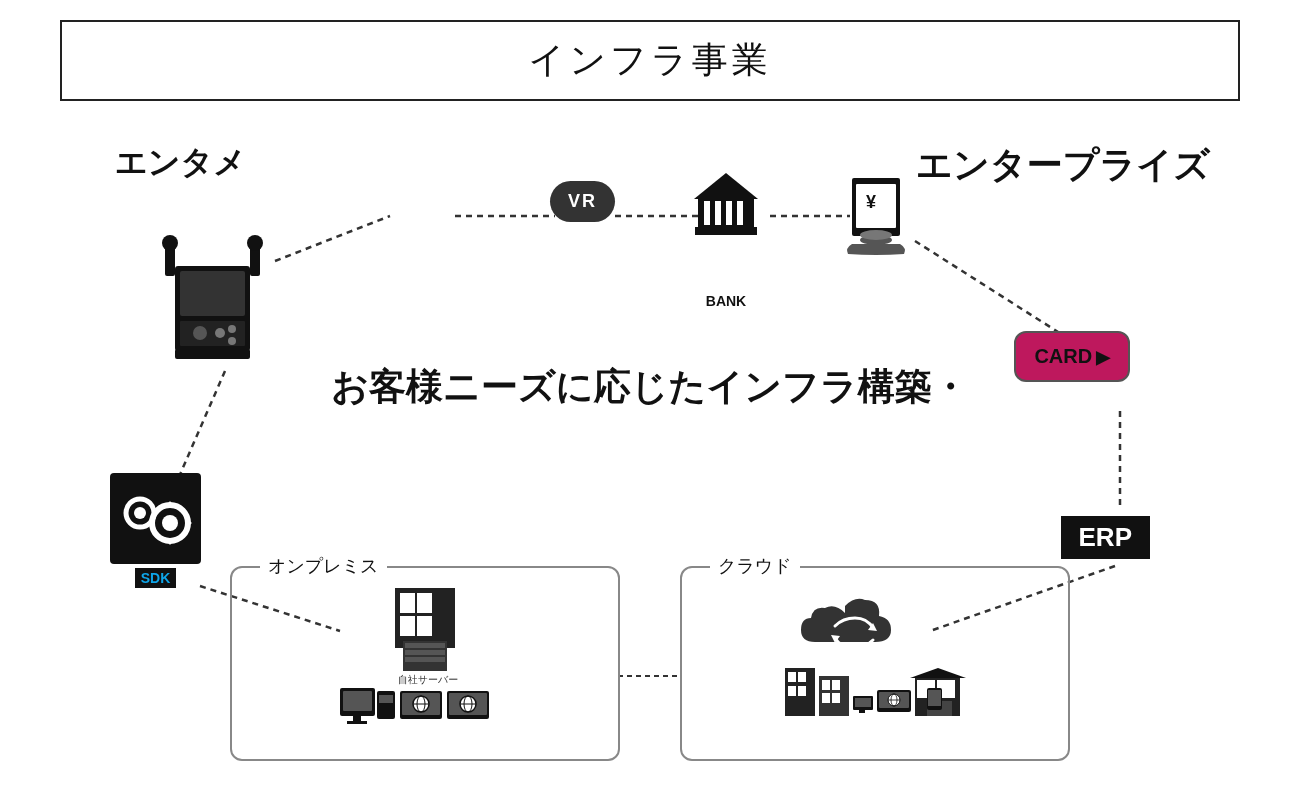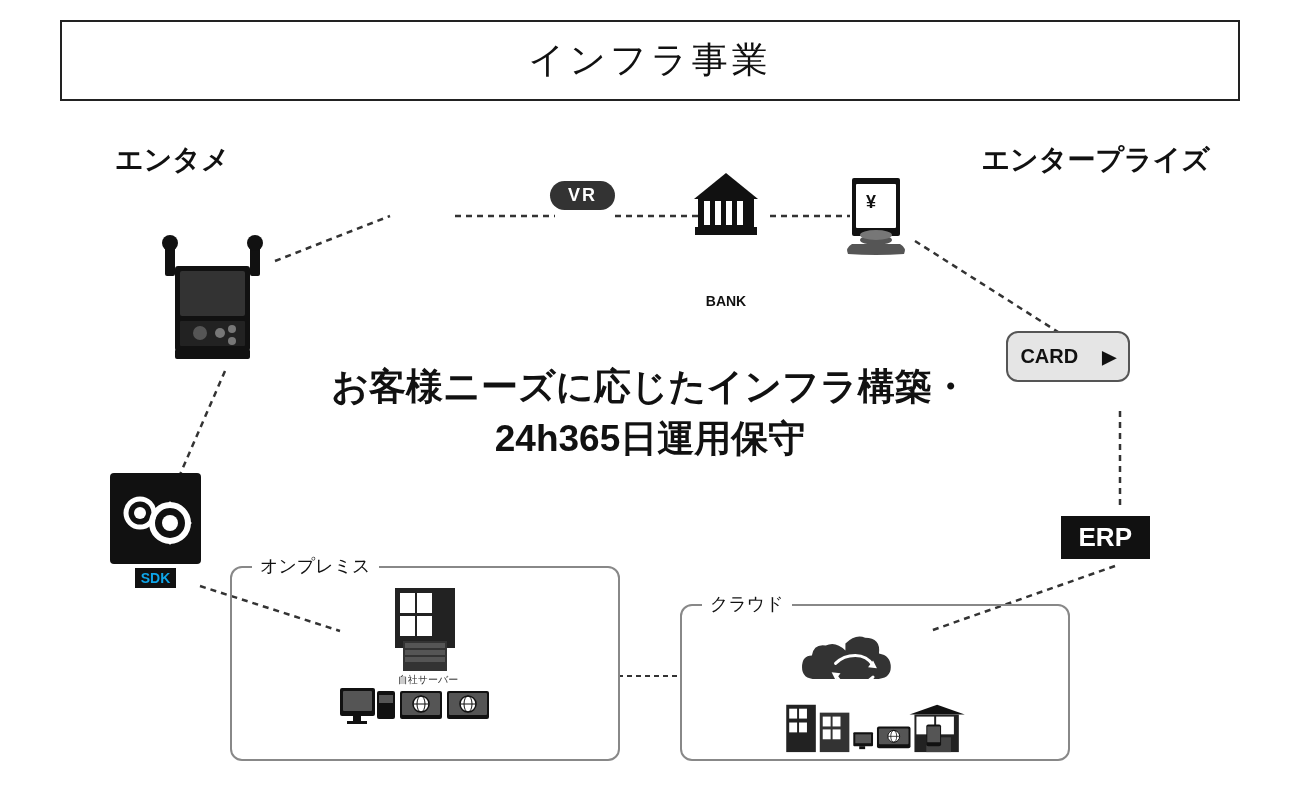--- a/index.html
+++ b/index.html
@@ -47,21 +47,21 @@
       top: 10px;
       font-size: 28px;
       font-weight: 700;
       color: #111;
     }
 
     .label-enterprise {
       position: absolute;
       right: 30px;
       top: 10px;
-      font-size: 28px;
+      font-size: 36px;
       font-weight: 700;
       color: #111;
     }
 
     
     .center-text {
       position: absolute;
       left: 50%;
       top: 230px;
       transform: translateX(-50%);
@@ -131,34 +131,34 @@
       bottom: 10px;
       width: 390px;
       height: 195px;
       border: 2px solid #888;
       border-radius: 12px;
     }
 
     .box-label {
       position: absolute;
       top: -14px;
-      left: 20px;
+      left: 28px;
       background: #fff;
       padding: 0 8px;
       font-size: 18px;
       color: #111;
     }
 
     
     .box-cloud {
       position: absolute;
       right: 170px;
       bottom: 10px;
       width: 390px;
-      height: 157px;
+      height: 195px;
       border: 2px solid #888;
       border-radius: 12px;
     }
 
     
     .svg-lines {
       position: absolute;
       top: 0;
       left: 0;
       width: 100%;
@@ -179,40 +179,40 @@
       margin-top: 2px;
       color: #0ea5e9;
       background: #111;
       padding: 2px 6px;
     }
 
     
     .card-widget {
       border: 2.5px solid #555;
       border-radius: 12px;
-      background: #e5e5e5;
-      padding: 12px 12px;
+      background: #be185d;
+      padding: 12px 18px;
       display: flex;
       align-items: center;
-      gap: 24px;
+      gap: 4px;
       font-size: 20px;
       font-weight: 700;
       color: #111;
       min-width: 110px;
     }
 
     .card-arrow {
       font-size: 18px;
     }
 
     
     .vr-pill {
       background: #333;
       border-radius: 30px;
-      padding: 4px 18px;
+      padding: 10px 18px;
       color: #fff;
       font-size: 18px;
       font-weight: 700;
       letter-spacing: 2px;
     }
 
     
     .onprem-inner {
       position: absolute;
       top: 10px;
@@ -253,21 +253,21 @@
 
       <line x1="165" y1="240" x2="115" y2="355" stroke="#333" stroke-width="2.5" stroke-dasharray="6,5"></line>
 
       <line x1="140" y1="455" x2="280" y2="500" stroke="#333" stroke-width="2.5" stroke-dasharray="6,5"></line>
 
       <line x1="1055" y1="435" x2="870" y2="500" stroke="#333" stroke-width="2.5" stroke-dasharray="6,5"></line>
 
       <line x1="558" y1="545" x2="620" y2="545" stroke="#333" stroke-width="2" stroke-dasharray="5,4"></line>
     </svg>
 
-    <div class="label-entame icon-box" style="position:absolute;left:55px;top:10px;font-size:28px;font-weight:700;font-family:Liberation Mono, monospace;">
+    <div class="label-entame icon-box" style="position:absolute;left:55px;top:10px;font-size:32px;font-weight:700;font-family:Liberation Mono, monospace;">
       <span>エンタメ</span>
     </div>
 
     <div class="label-enterprise">
       <span>エンタープライズ</span>
     </div>
 
 
     <div class="icon-box icon-vr">
       <div class="vr-pill">
@@ -352,21 +352,20 @@
         <path d="M62 30 L59 34 L65 34 Z" fill="white"></path>
         <path d="M62 74 L59 70 L65 70 Z" fill="white"></path>
         <path d="M40 52 L44 49 L44 55 Z" fill="white"></path>
         <path d="M84 52 L80 49 L80 55 Z" fill="white"></path>
       </svg>
       <span class="icon-label-inv">SDK</span>
     </div>
 
     <div class="center-text">
       <div>お客様ニーズに応じたインフラ構築・</div>
-      <div>24h365日運用保守</div>
     </div>
 
     <div class="box-onprem">
       <span class="box-label">オンプレミス</span>
       <div class="onprem-inner">
 
         <div style="display:flex;flex-direction:column;align-items:flex-end;margin-top:5px;">
           <svg width="180" height="145" viewBox="0 0 180 145">
 
             <rect x="60" y="5" width="60" height="60" fill="#222"></rect>

